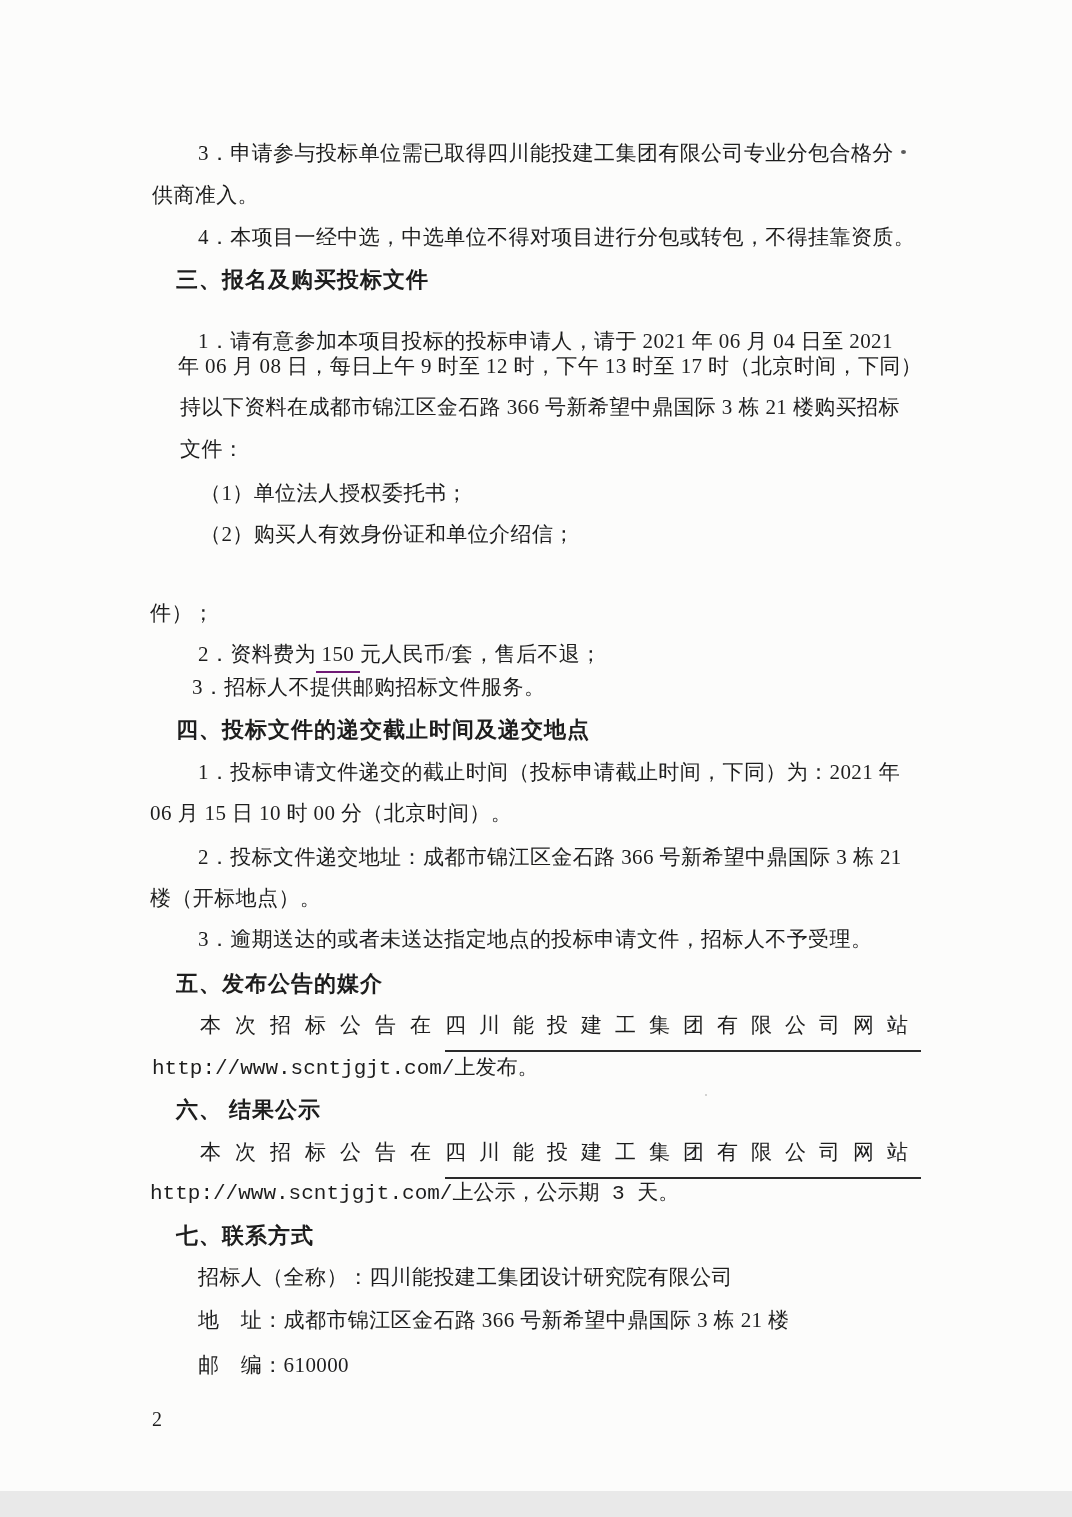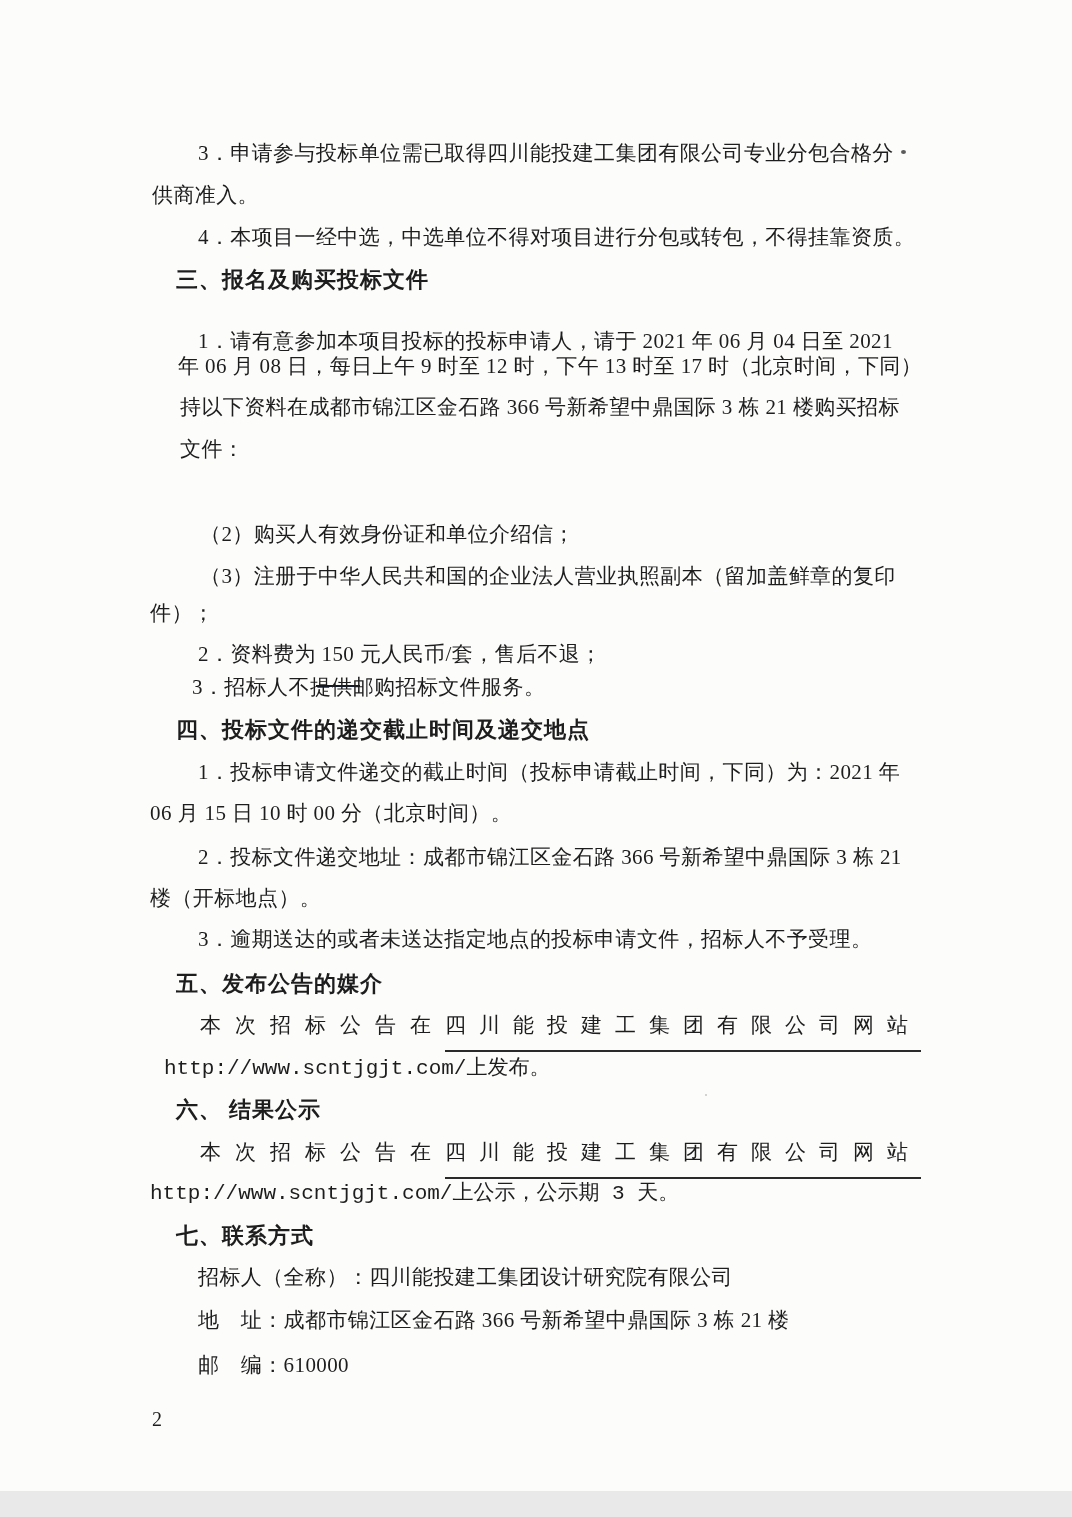--- a/index.html
+++ b/index.html
@@ -25,22 +25,22 @@
     font-weight: 700;
     font-size: 22px;
     letter-spacing: 1px;
   }
   .mono {
     font-family: "Liberation Mono", "DejaVu Sans Mono", monospace;
     font-size: 21px;
     letter-spacing: 0;
   }
   .u {
-    border-bottom: 2px solid #0f172a;
-    padding-bottom: 19px;
+    border-bottom: 2px solid #701a75;
+    padding-bottom: 5px;
   }
   .spread {
     display: flex;
     justify-content: space-between;
     width: 716px;
     white-space: pre;
   }
   .spread .lead { letter-spacing: 14px; }
   .spread .site {
     letter-spacing: 13px;
@@ -66,39 +66,39 @@
   <div class="ln" style="left:152px; top:182px;">供商准入。</div>
   <div class="ln" style="left:198px; top:224px;">4．本项目一经中选，中选单位不得对项目进行分包或转包，不得挂靠资质。</div>
 
   <div class="ln h" style="left:176px; top:266px;">三、报名及购买投标文件</div>
 
   <div class="ln" style="left:198px; top:312px;margin-top:16px;">1．请有意参加本项目投标的投标申请人，请于 2021 年 06 月 04 日至 2021</div>
   <div class="ln" style="left:178px; top:353px;">年 06 月 08 日，每日上午 9 时至 12 时，下午 13 时至 17 时（北京时间，下同）</div>
   <div class="ln" style="left:180px; top:394px;">持以下资料在成都市锦江区金石路 366 号新希望中鼎国际 3 栋 21 楼购买招标</div>
   <div class="ln" style="left:180px; top:436px;">文件：</div>
 
+  <div class="ln" style="left:200px; top:480px;">（1）单位法人授权委托书；</div>
   <div class="ln" style="left:200px; top:521px;">（2）购买人有效身份证和单位介绍信；</div>
-  <div class="ln" style="left:200px; top:563px;">（3）注册于中华人民共和国的企业法人营业执照副本（留加盖鲜章的复印</div>
   <div class="ln" style="left:150px; top:600px;">件）；</div>
 
   <div class="ln" style="left:198px; top:641px;"><span>2．资料费为</span><span class="u"> 150 </span><span>元人民币/套，售后不退；</span></div>
   <div class="ln" style="left:192px; top:674px;">3．招标人不提供邮购招标文件服务。</div>
 
   <div class="ln h" style="left:176px; top:716px;">四、投标文件的递交截止时间及递交地点</div>
 
   <div class="ln" style="left:198px; top:759px;">1．投标申请文件递交的截止时间（投标申请截止时间，下同）为：2021 年</div>
   <div class="ln" style="left:150px; top:800px;">06 月 15 日 10 时 00 分（北京时间）。</div>
   <div class="ln" style="left:198px; top:844px;">2．投标文件递交地址：成都市锦江区金石路 366 号新希望中鼎国际 3 栋 21</div>
   <div class="ln" style="left:150px; top:885px;">楼（开标地点）。</div>
   <div class="ln" style="left:198px; top:926px;">3．逾期送达的或者未送达指定地点的投标申请文件，招标人不予受理。</div>
 
   <div class="ln h" style="left:176px; top:970px;">五、发布公告的媒介</div>
 
   <div class="ln spread" style="left:200px; top:1012px;"><span class="lead">本次招标公告在</span><span class="site">四川能投建工集团有限公司网站</span></div>
-  <div class="ln mono" style="left:164px; top:1055px;">http://www.scntjgjt.com/上发布。</div>
+  <div class="ln mono" style="left:152px; top:1055px;">http://www.scntjgjt.com/上发布。</div>
 
   <div class="ln h" style="left:176px; top:1096px;text-align:center;">六、 结果公示</div>
 
   <div class="ln spread" style="left:200px; top:1139px;"><span class="lead">本次招标公告在</span><span class="site">四川能投建工集团有限公司网站</span></div>
   <div class="ln mono" style="left:150px; top:1180px;">http://www.scntjgjt.com/上公示，公示期 3 天。</div>
 
   <div class="ln h" style="left:176px; top:1222px;">七、联系方式</div>
 
   <div class="ln" style="left:198px; top:1264px;">招标人（全称）：四川能投建工集团设计研究院有限公司</div>
   <div class="ln" style="left:198px; top:1307px;">地　址：成都市锦江区金石路 366 号新希望中鼎国际 3 栋 21 楼</div>

